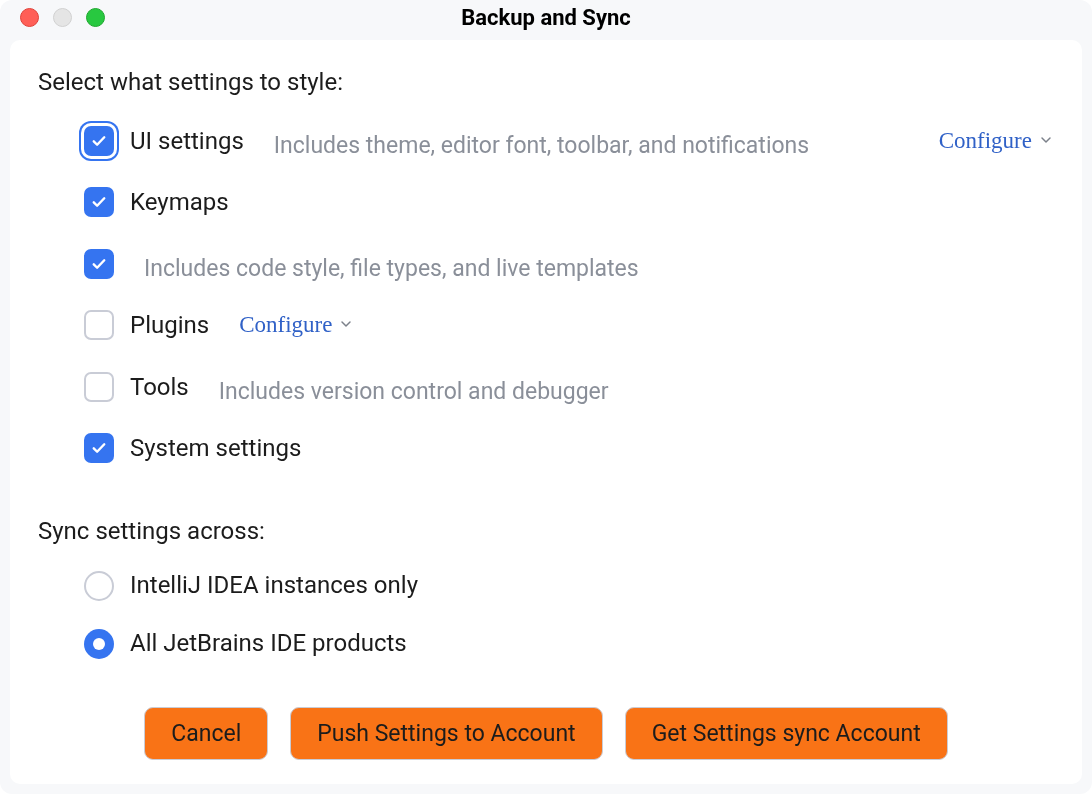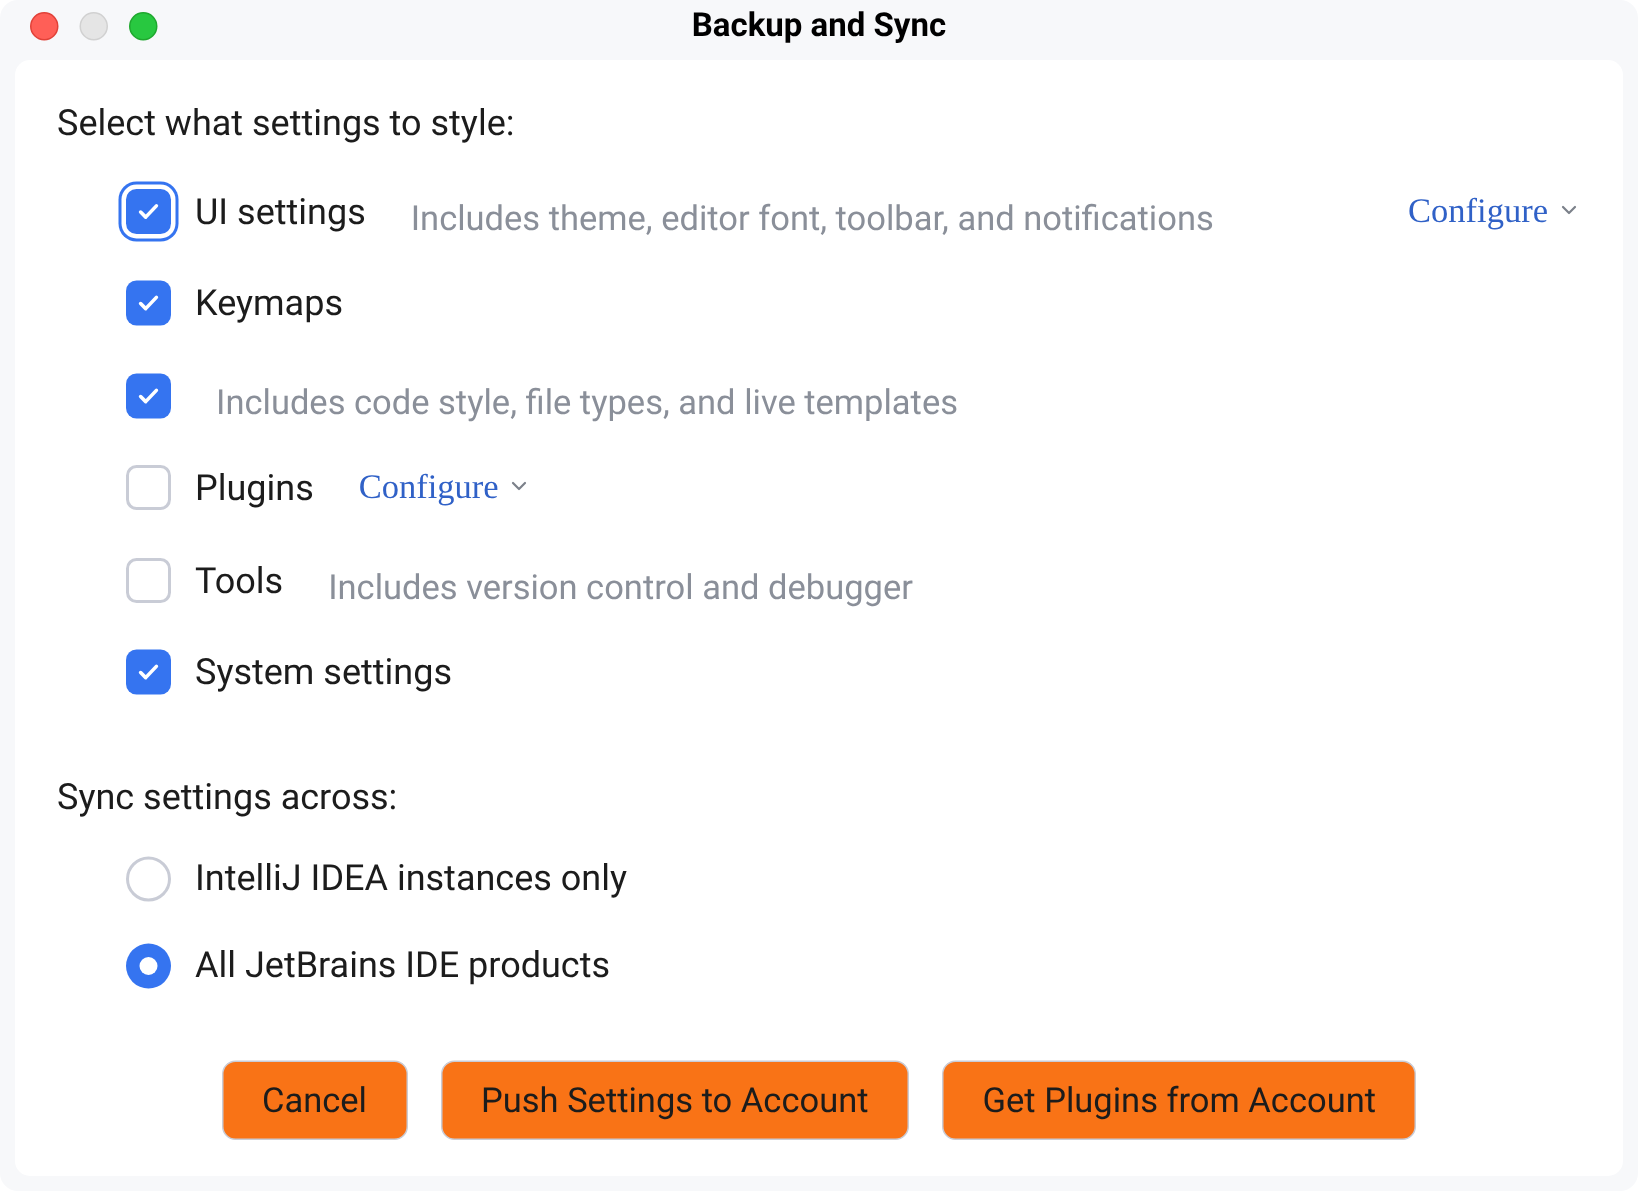--- a/index.html
+++ b/index.html
@@ -268,16 +268,16 @@
         </div>
         <div class="radio-row">
           <div class="radio selected"></div>
           <span class="radio-label">All JetBrains IDE products</span>
         </div>
       </div>
 
     <div class="button-row">
       <button class="btn">Cancel</button>
       <button class="btn">Push Settings to Account</button>
-      <button class="btn">Get Plugins from Account</button>
+      <button class="btn">Get Settings sync Account</button>
     </div>
   </div>
 </div>
 
 </body></html>

